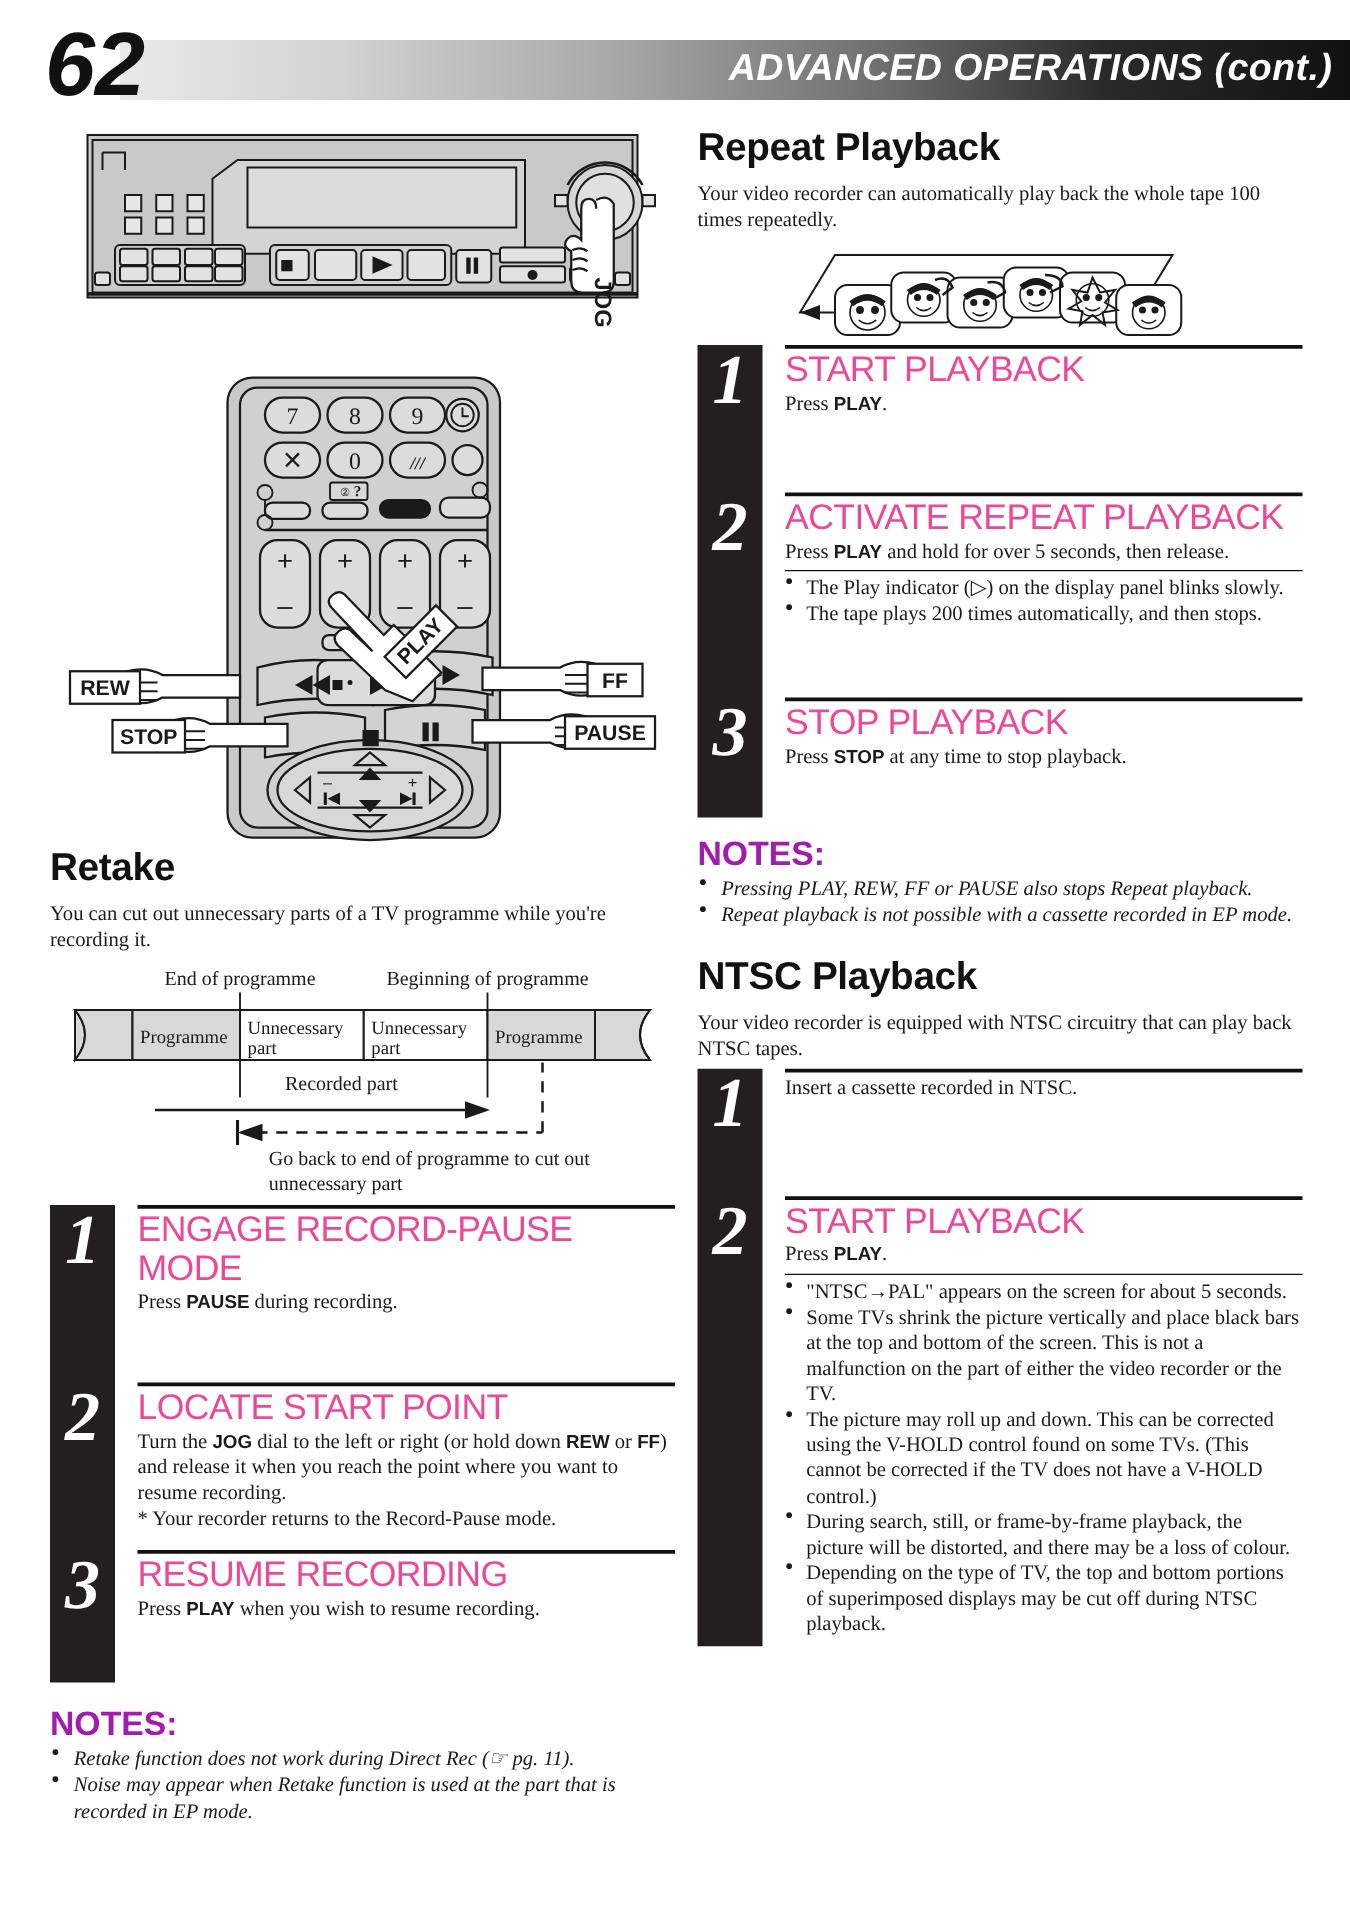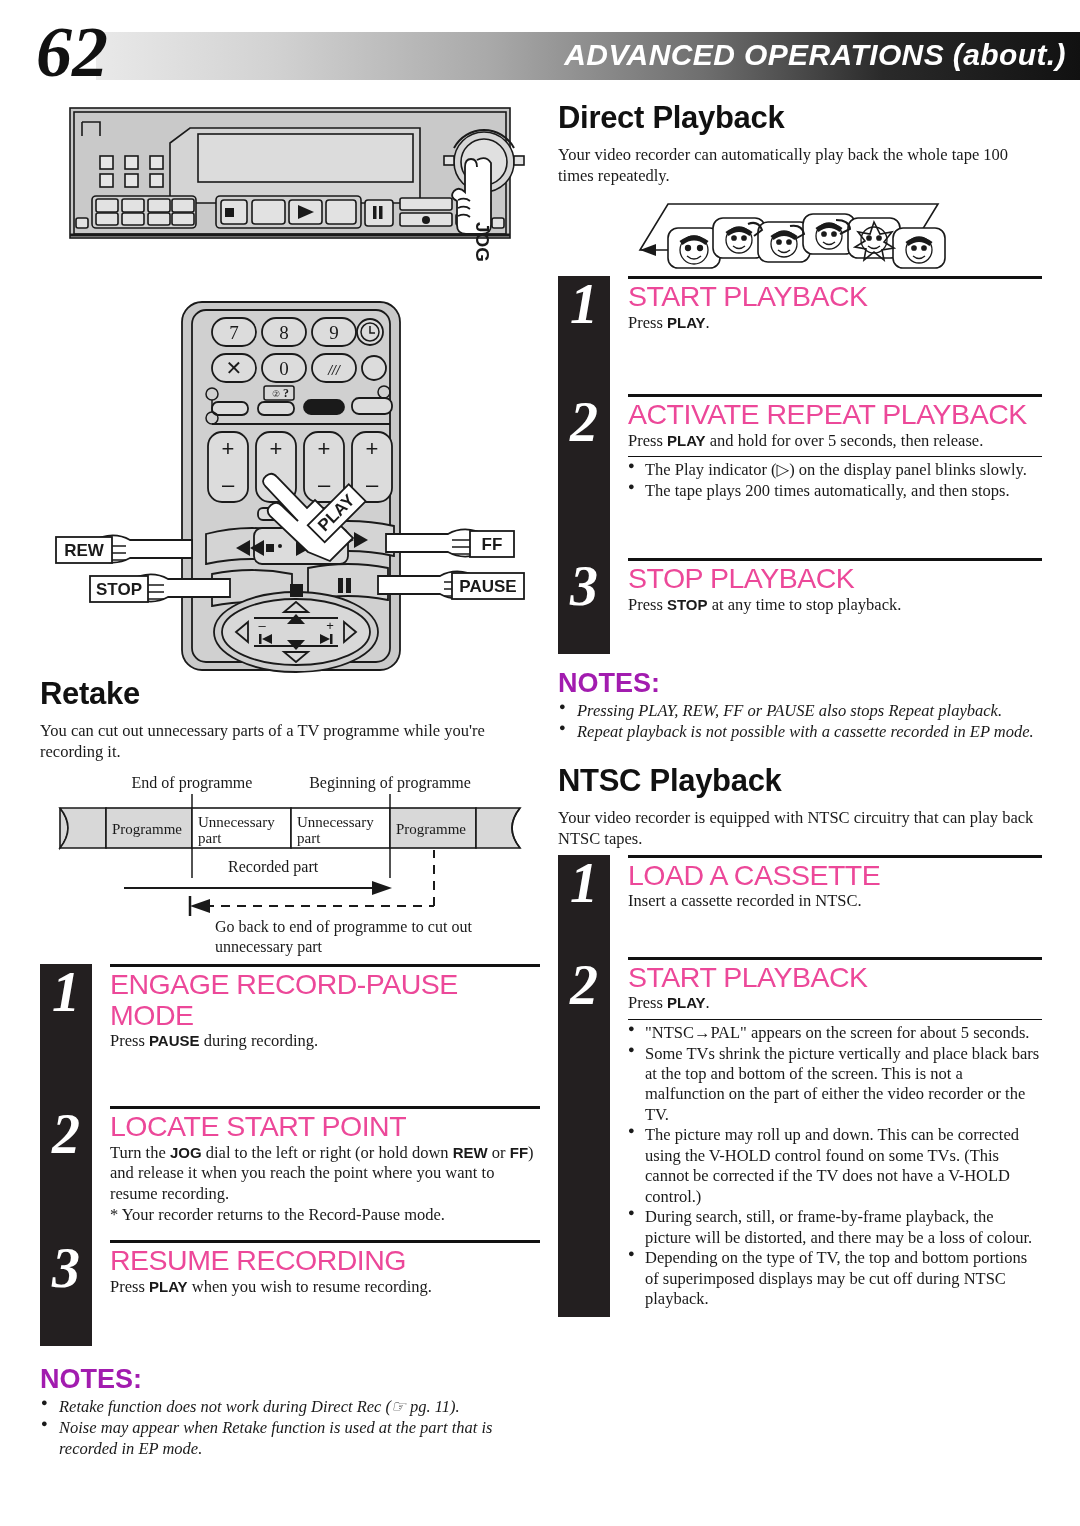--- a/index.html
+++ b/index.html
@@ -20,21 +20,21 @@
     background:linear-gradient(to right,#e9e9e9 0%, #d2d2d2 18%, #a9a9a9 40%, #6e6e6e 62%, #2a2a2a 80%, #111111 100%);
   }
   .hdr-title {
     position:absolute; right:14px; top:50%; transform:translateY(-52%);
     color:#ffffff; font-family:"Liberation Sans", sans-serif;
     font-weight:bold; font-style:italic; font-size:30px; letter-spacing:.4px;
     white-space:nowrap;
   }
   .page-num {
     position:absolute; left:36px; top:16px;
-    font-family:Liberation Serif, serif; font-size:72px; font-weight:bold;
+    font-family:Liberation Sans, sans-serif; font-size:72px; font-weight:bold;
     font-style:italic; color:#111; line-height:1;
   }
 
   
   .col-left  { position:absolute; left:40px;  top:100px; width:500px; }
   .col-right { position:absolute; left:558px; top:100px; width:484px; }
 
   
   .sec-title {
     font-family:"Liberation Sans", sans-serif; font-weight:bold;
@@ -92,21 +92,21 @@
 
   
   .fig { position:relative; }
   svg { display:block; }
 </style>
 </head>
 <body>
 
 <div class="header">
   <div class="hdr-bar">
-    <div class="hdr-title">ADVANCED OPERATIONS (about.)</div>
+    <div class="hdr-title">ADVANCED OPERATIONS (cont.)</div>
   </div>
   <div class="page-num">62</div>
 </div>
 
 <div class="col-left">
 
   <div class="fig" style="height:200px;">
     <svg width="500" height="200" viewBox="0 0 500 200">
       <g stroke="#1a1a1a" fill="none" stroke-width="1.6">
         <rect x="30" y="8" width="440" height="130" fill="#c9c9c9"></rect>
@@ -398,21 +398,21 @@
     <div class="notes-title">NOTES:</div>
     <ul class="notes">
       <li>Retake function does not work during Direct Rec (☞ pg. 11).</li>
       <li>Noise may appear when Retake function is used at the part that is recorded in EP mode.</li>
     </ul>
   </div>
 </div>
 
 <div class="col-right">
 
-  <h2 class="sec-title">Direct Playback</h2>
+  <h2 class="sec-title">Repeat Playback</h2>
   <p class="sec-intro">Your video recorder can automatically play back the whole tape 100 times repeatedly.</p>
 
   <div class="fig" style="height:84px;">
     <svg width="484" height="84" viewBox="0 0 484 84">
       <g stroke="#1a1a1a" stroke-width="1.6" fill="none">
         <path d="M110 12 H 380 L 352 58 H 82 Z"></path>
         <polygon points="82,58 98,52 98,64" fill="#1a1a1a" stroke="none"></polygon>
       </g>
       <g stroke="#1a1a1a" stroke-width="1.6" fill="#ffffff">
         <rect x="110" y="36" width="52" height="40" rx="10"></rect>
@@ -512,21 +512,20 @@
 
   <h2 class="sec-title" style="margin-top:20px;">NTSC Playback</h2>
   <p class="sec-intro">Your video recorder is equipped with NTSC circuitry that can play back NTSC tapes.</p>
 
   <div class="steps" style="margin-top:6px;">
     <div class="numbar"></div>
 
     <div class="step" style="min-height:102px;">
       <div class="num">1</div>
       <div class="step-rule"></div>
-      <div class="step-head">LOAD A CASSETTE</div>
       <p class="step-body">Insert a cassette recorded in NTSC.</p>
     </div>
 
     <div class="step" style="min-height:360px;">
       <div class="num">2</div>
       <div class="step-rule"></div>
       <div class="step-head">START PLAYBACK</div>
       <p class="step-body">
         <span>Press </span><b>PLAY</b><span>.</span>
       </p>

